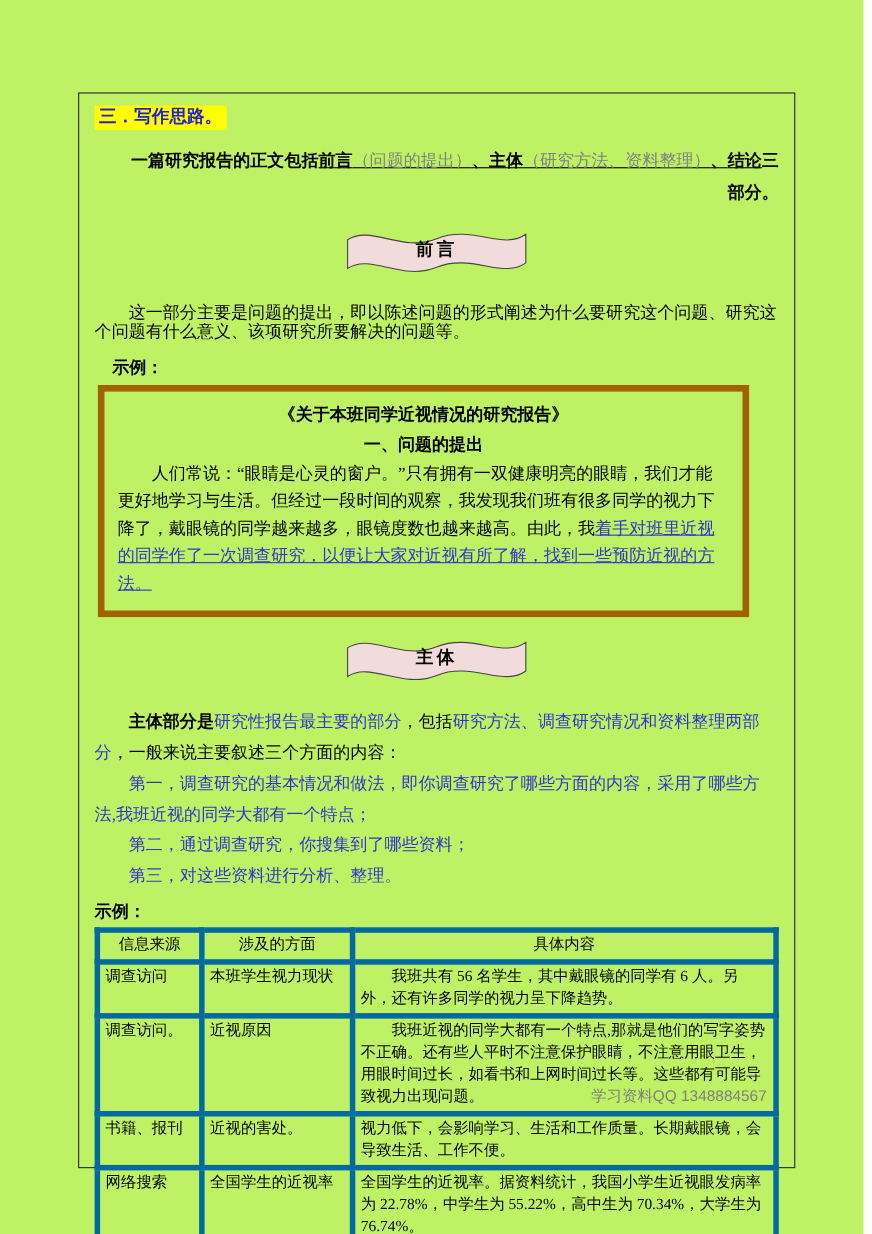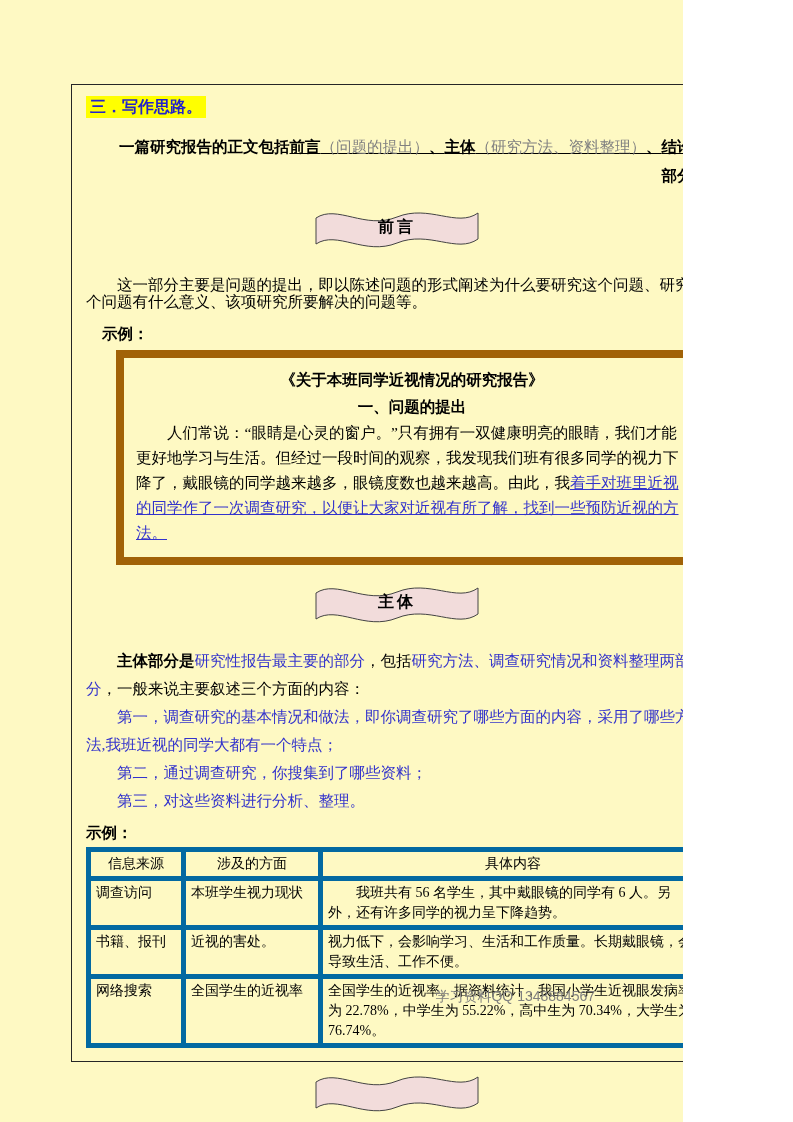--- a/index.html
+++ b/index.html
@@ -1,20 +1,20 @@
 <!DOCTYPE html>
 <html><head>
 <meta charset="utf-8">
 <style>
   html,body{margin:0;padding:0;}
   body{
     width:793px;height:1122px;background:#ffffff;
     font-family:"Liberation Serif",serif;color:#000;
   }
-  .page{position:relative;width:683px;height:1122px;overflow:hidden;background:#fef9c3;}
+  .page{position:relative;width:785px;height:1122px;overflow:hidden;background:#bef264;}
   .frame{position:absolute;left:71px;top:84px;width:650px;height:976px;border:1px solid #262626;}
   .content{position:absolute;left:86px;top:96px;width:622px;font-size:15.5px;}
 
   .hl-title{
     display:inline-block;background:#ffff00;color:#2222cc;
     font-weight:bold;font-size:16px;padding:1px 4px;line-height:20px;
   }
 
   .overview{margin:14px 0 0 0;font-weight:bold;line-height:29px;text-indent:2em;text-align:right;}
   .u{text-decoration:underline;}
@@ -23,21 +23,21 @@
   .banner{position:relative;width:172px;height:52px;margin:12px auto 4px auto;}
   .banner svg{position:absolute;left:0;top:0;}
   .banner-label{
     position:absolute;left:0;top:15px;width:100%;text-align:center;
     font-weight:bold;font-size:16px;letter-spacing:3px;
   }
 
   .desc{margin:22px 0 0 0;line-height:17px;text-indent:2em;}
 
   .example-label1{margin:14px 0 5px 16px;font-weight:bold;}
-  .example-box{margin-left:30px;width:592px;border:8px solid #a16207;padding:8px 12px 12px 12px;box-sizing:border-box;}
+  .example-box{margin-left:3px;width:592px;border:6px solid #a16207;padding:8px 12px 12px 12px;box-sizing:border-box;}
   .ex-title{text-align:center;font-weight:bold;line-height:27px;}
   .ex-heading{font-weight:bold;line-height:27px;text-align:center;}
   .ex-body{line-height:25px;text-indent:2em;margin:0;}
 
   .blue{color:#3333cc;}
   .blue-u{color:#3333cc;text-decoration:underline;}
   .bold{font-weight:bold;}
 
   .zhuti-p{margin:18px 0 0 0;line-height:28px;text-indent:2em;}
   .item{margin:0;line-height:28px;text-indent:2em;color:#3333cc;}
@@ -113,20 +113,25 @@
           <th class="col-3">具体内容</th>
         </tr>
       </thead>
       <tbody>
         <tr>
           <td class="col-1">调查访问</td>
           <td class="col-2">本班学生视力现状</td>
           <td class="col-3 indent-cell">我班共有 56 名学生，其中戴眼镜的同学有 6 人。另外，还有许多同学的视力呈下降趋势。</td>
         </tr>
         <tr>
+          <td class="col-1">调查访问。</td>
+          <td class="col-2">近视原因</td>
+          <td class="col-3 indent-cell">我班近视的同学大都有一个特点,那就是他们的写字姿势不正确。还有些人平时不注意保护眼睛，不注意用眼卫生，用眼时间过长，如看书和上网时间过长等。这些都有可能导致视力出现问题。</td>
+        </tr>
+        <tr>
           <td class="col-1">书籍、报刊</td>
           <td class="col-2">近视的害处。</td>
           <td class="col-3">视力低下，会影响学习、生活和工作质量。长期戴眼镜，会导致生活、工作不便。</td>
         </tr>
         <tr>
           <td class="col-1">网络搜索</td>
           <td class="col-2">全国学生的近视率</td>
           <td class="col-3">全国学生的近视率。据资料统计，我国小学生近视眼发病率为 22.78%，中学生为 55.22%，高中生为 70.34%，大学生为 76.74%。</td>
         </tr>
       </tbody>

